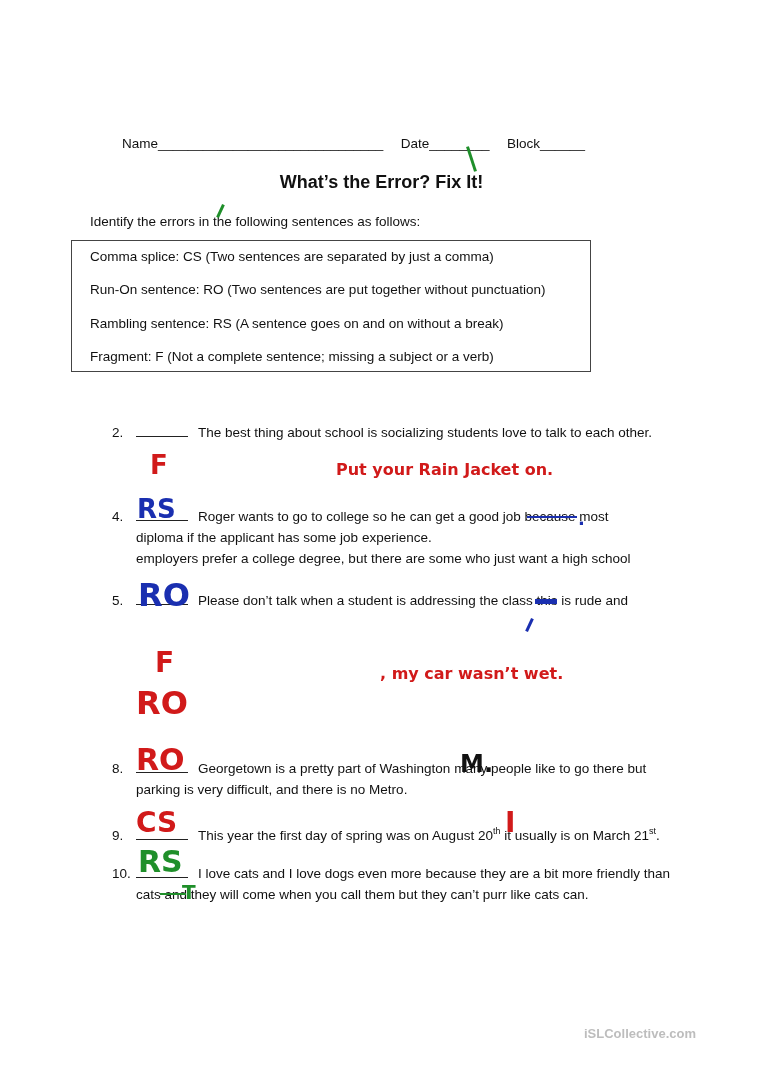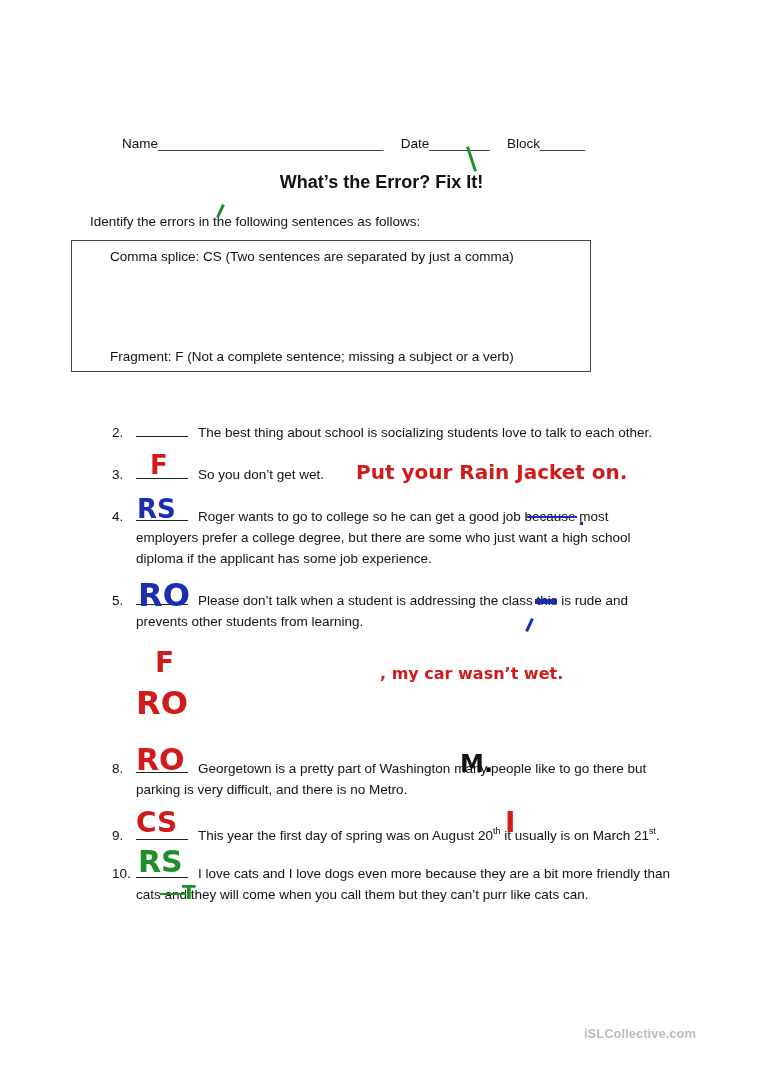--- a/index.html
+++ b/index.html
@@ -5,21 +5,21 @@
   html, body { margin:0; padding:0; background:#ffffff; }
   body { width:763px; height:1079px; position:relative; overflow:hidden;
          font-family:"Liberation Sans", "DejaVu Sans", sans-serif; color:#111; }
   .page { position:absolute; left:0; top:0; width:763px; height:1079px; background:#fff; }
   .abs { position:absolute; white-space:nowrap; }
   .header-line { top:136px; left:90px; font-size:13.5px;margin-left:32px; }
   .title { top:172px; left:0; width:763px; text-align:center; font-weight:bold; font-size:18px; }
   .instr { top:214px; left:90px; font-size:13.5px; }
   .legend-box { position:absolute; left:71px; top:240px; width:520px; height:132px;
                 border:1.2px solid #444; box-sizing:border-box; }
-  .legend-row { position:absolute; left:18px; font-size:13.5px; white-space:nowrap;margin-left:20px; }
+  .legend-row { position:absolute; left:18px; font-size:13.5px; white-space:nowrap; }
   .item { position:absolute; left:112px; font-size:13.5px; line-height:21px; }
   .item .num { display:inline-block; width:24px; }
   .item .blank { display:inline-block; width:52px; border-bottom:1px solid #222; height:12px; margin-right:10px; vertical-align:baseline; }
   .item .cont { padding-left:24px; display:block; }
   .hw { position:absolute; font-family:"DejaVu Sans", sans-serif; font-weight:bold; white-space:nowrap; }
   .red { color:#d11a1a; }
   .blue { color:#1a2fb0; }
   .green { color:#1f8f2a; }
   .black { color:#111; }
   .strike { position:absolute; height:2px; }
@@ -41,46 +41,44 @@
   </div>
   <div class="mark green" style="left:470px;top:146px;height:26px;background:#1f8f2a;transform:rotate(-18deg);"></div>
 
   <div class="abs instr">Identify the errors in the following sentences as follows:</div>
 
   <div class="abs title">What’s the Error?  Fix It!</div>
   <div class="mark" style="left:219px;top:204px;height:14px;background:#1f8f2a;transform:rotate(25deg);"></div>
 
   <div class="legend-box">
     <div class="legend-row" style="top:8px">Comma splice:  CS  (Two sentences are separated by just a comma)</div>
+    <div class="legend-row" style="top:41px">Run-On sentence:  RO  (Two sentences are put together without punctuation)</div>
+    <div class="legend-row" style="top:75px">Rambling sentence:  RS  (A sentence goes on and on without a break)</div>
     <div class="legend-row" style="top:108px">Fragment:  F   (Not a complete sentence; missing a subject or a verb)</div>
   </div>
 
 
   <div class="item" style="top:422px">
     <span class="num">2.</span><span class="blank"></span><span>The best thing about school is socializing students love to talk to each other.</span>
   </div>
 
-  <div class="item" style="top:464px">
-    <span class="num">3.</span><span class="blank"></span><span>So you don’t get wet.</span>
-  </div>
   <div class="hw red" style="left:150px;top:450px;font-size:26px;">F</div>
-  <div class="hw red" style="left:336px;top:460px;font-size:20px;margin-left:20px;">Put your Rain Jacket on.</div>
+  <div class="hw red" style="left:336px;top:460px;font-size:16px;">Put your Rain Jacket on.</div>
 
   <div class="item" style="top:506px">
     <span class="num">4.</span><span class="blank"></span><span>Roger wants to go to college so he can get a good job because most</span>
+    <span class="cont">diploma if the applicant has some job experience.</span>
     <span class="cont">employers prefer a college degree, but there are some who just want a high school</span>
-    <span class="cont">diploma if the applicant has some job experience.</span>
   </div>
   <div class="hw blue" style="left:137px;top:494px;font-size:26px;">RS</div>
   <div class="strike" style="left:527px;top:516px;width:50px;background:#1a2fb0;"></div>
   <div class="hw blue" style="left:578px;top:508px;font-size:18px;">.</div>
 
   <div class="item" style="top:590px">
     <span class="num">5.</span><span class="blank"></span><span>Please don’t talk when a student is addressing the class this is rude and</span>
-    <span class="cont">prevents other students from learning.</span>
   </div>
   <div class="hw blue" style="left:138px;top:576px;font-size:32px;">RO</div>
   <div class="strike" style="left:535px;top:599px;width:22px;height:5px;background:#1a2fb0;"></div>
   <div class="mark" style="left:528px;top:618px;height:14px;background:#1a2fb0;transform:rotate(25deg);"></div>
 
   <div class="hw red" style="left:155px;top:646px;font-size:28px;">F</div>
 
   <div class="hw red" style="left:136px;top:684px;font-size:32px;">RO</div>
   <div class="hw red" style="left:380px;top:664px;font-size:16px;">, my car wasn’t wet.</div>
 

